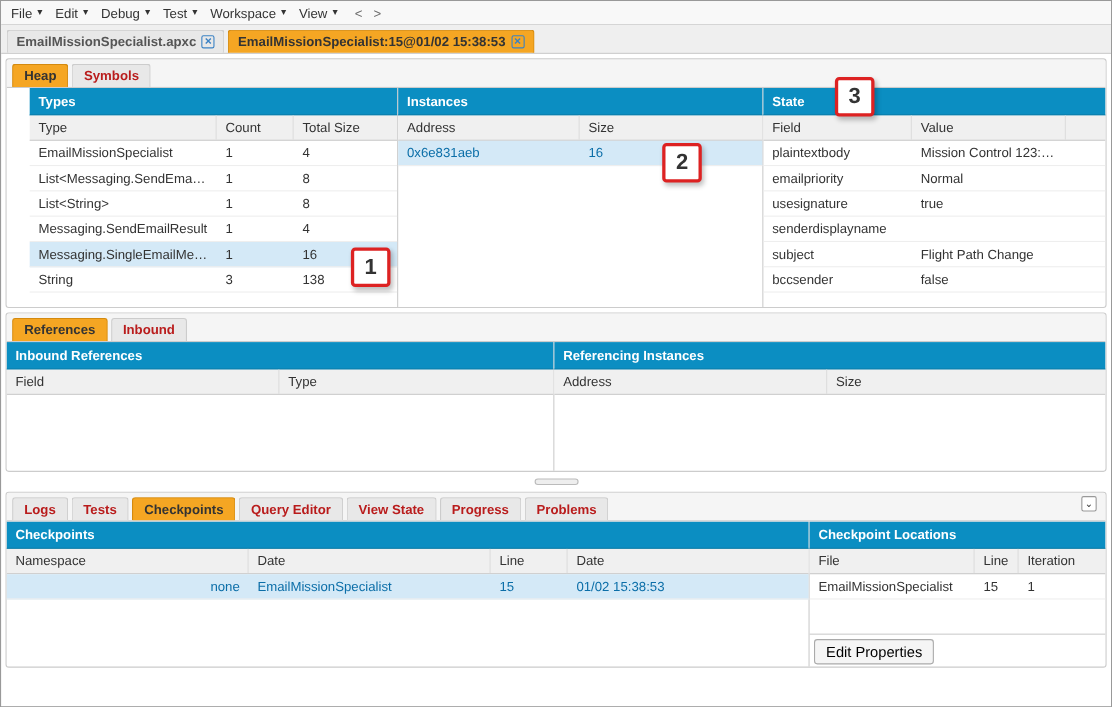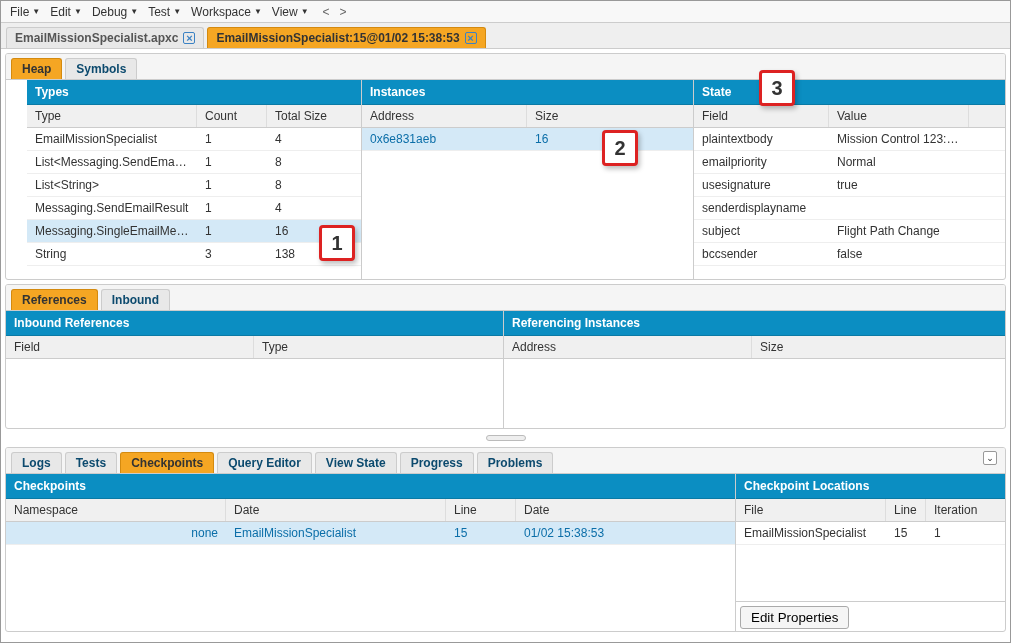--- a/index.html
+++ b/index.html
@@ -7,21 +7,21 @@
 .menubar { display: flex; align-items: center; padding: 2px 5px; border-bottom: 1px solid #ccc; background: #f8f8f8; height: 22px; gap: 2px; }
 .menu-item { padding: 2px 4px; cursor: pointer; display: flex; align-items: center; gap: 3px; }
 .menu-caret { font-size: 8px; }
 .nav-arrows { margin-left: 8px; display: flex; gap: 10px; color: #666; }
 .tabstrip { display: flex; padding: 4px 5px 0 5px; gap: 3px; background: #efefef; border-bottom: 1px solid #ccc; }
 .tab { padding: 3px 8px; border: 1px solid #ccc; border-bottom: none; border-radius: 3px 3px 0 0; background: #e8e8e8; display: flex; align-items: center; gap: 5px; font-weight: bold; color: #555; cursor: pointer; }
 .tab.active { background: #f5a623; color: #333; border-color: #d48a0f; }
 .tab-close { color: #3b82c4; font-weight: bold; cursor: pointer; font-size: 11px; border: 1px solid #3b82c4; border-radius: 2px; width: 12px; height: 12px; display: inline-flex; align-items: center; justify-content: center; line-height: 1; }
 .section { border: 1px solid #ccc; margin: 4px; border-radius: 3px; overflow: hidden; }
 .small-tabs { display: flex; padding: 4px 5px 0 5px; gap: 3px; background: #f5f5f5; border-bottom: 1px solid #ccc; }
-.small-tab { padding: 3px 10px; border: 1px solid #ccc; border-bottom: none; border-radius: 3px 3px 0 0; background: #e8e8e8; font-weight: bold; color: #0c4a6e; cursor: pointer; }
+.small-tab { padding: 3px 10px; border: 1px solid #ccc; border-bottom: none; border-radius: 3px 3px 0 0; background: #e8e8e8; font-weight: bold; color: #b91c1c; cursor: pointer; }
 .small-tab.active { background: #f5a623; color: #333; border-color: #d48a0f; }
 .panel-row { display: flex; }
 .panel { border-right: 1px solid #ccc; }
 .panel:last-child { border-right: none; }
 .panel-header { background: #0b8ec2; color: #fff; font-weight: bold; padding: 5px 8px; border-bottom: 1px solid #0a7aa5; }
 .grid-head { display: flex; background: #f0f0f0; border-bottom: 1px solid #ccc; }
 .grid-head > div { padding: 4px 8px; border-right: 1px solid #ddd; font-weight: normal; color: #333; }
 .grid-head > div:last-child { border-right: none; }
 .grid-row { display: flex; border-bottom: 1px solid #eee; cursor: pointer; }
 .grid-row > div { padding: 4px 8px; overflow: hidden; text-overflow: ellipsis; white-space: nowrap; }
@@ -207,21 +207,21 @@
         <div style="flex:1">Size</div>
       </div>
     </div>
   </div>
 </div>
 
 <div class="mid-handle">
     <span></span>
   </div>
 
-<div class="section rel" style="height:185px;">
+<div class="section rel" style="height:160px;">
   <div class="small-tabs rel">
     <div class="small-tab">Logs</div>
     <div class="small-tab">Tests</div>
     <div class="small-tab active">Checkpoints</div>
     <div class="small-tab">Query Editor</div>
     <div class="small-tab">View State</div>
     <div class="small-tab">Progress</div>
     <div class="small-tab">Problems</div>
     <div class="expand-icon">⌄</div>
   </div>

